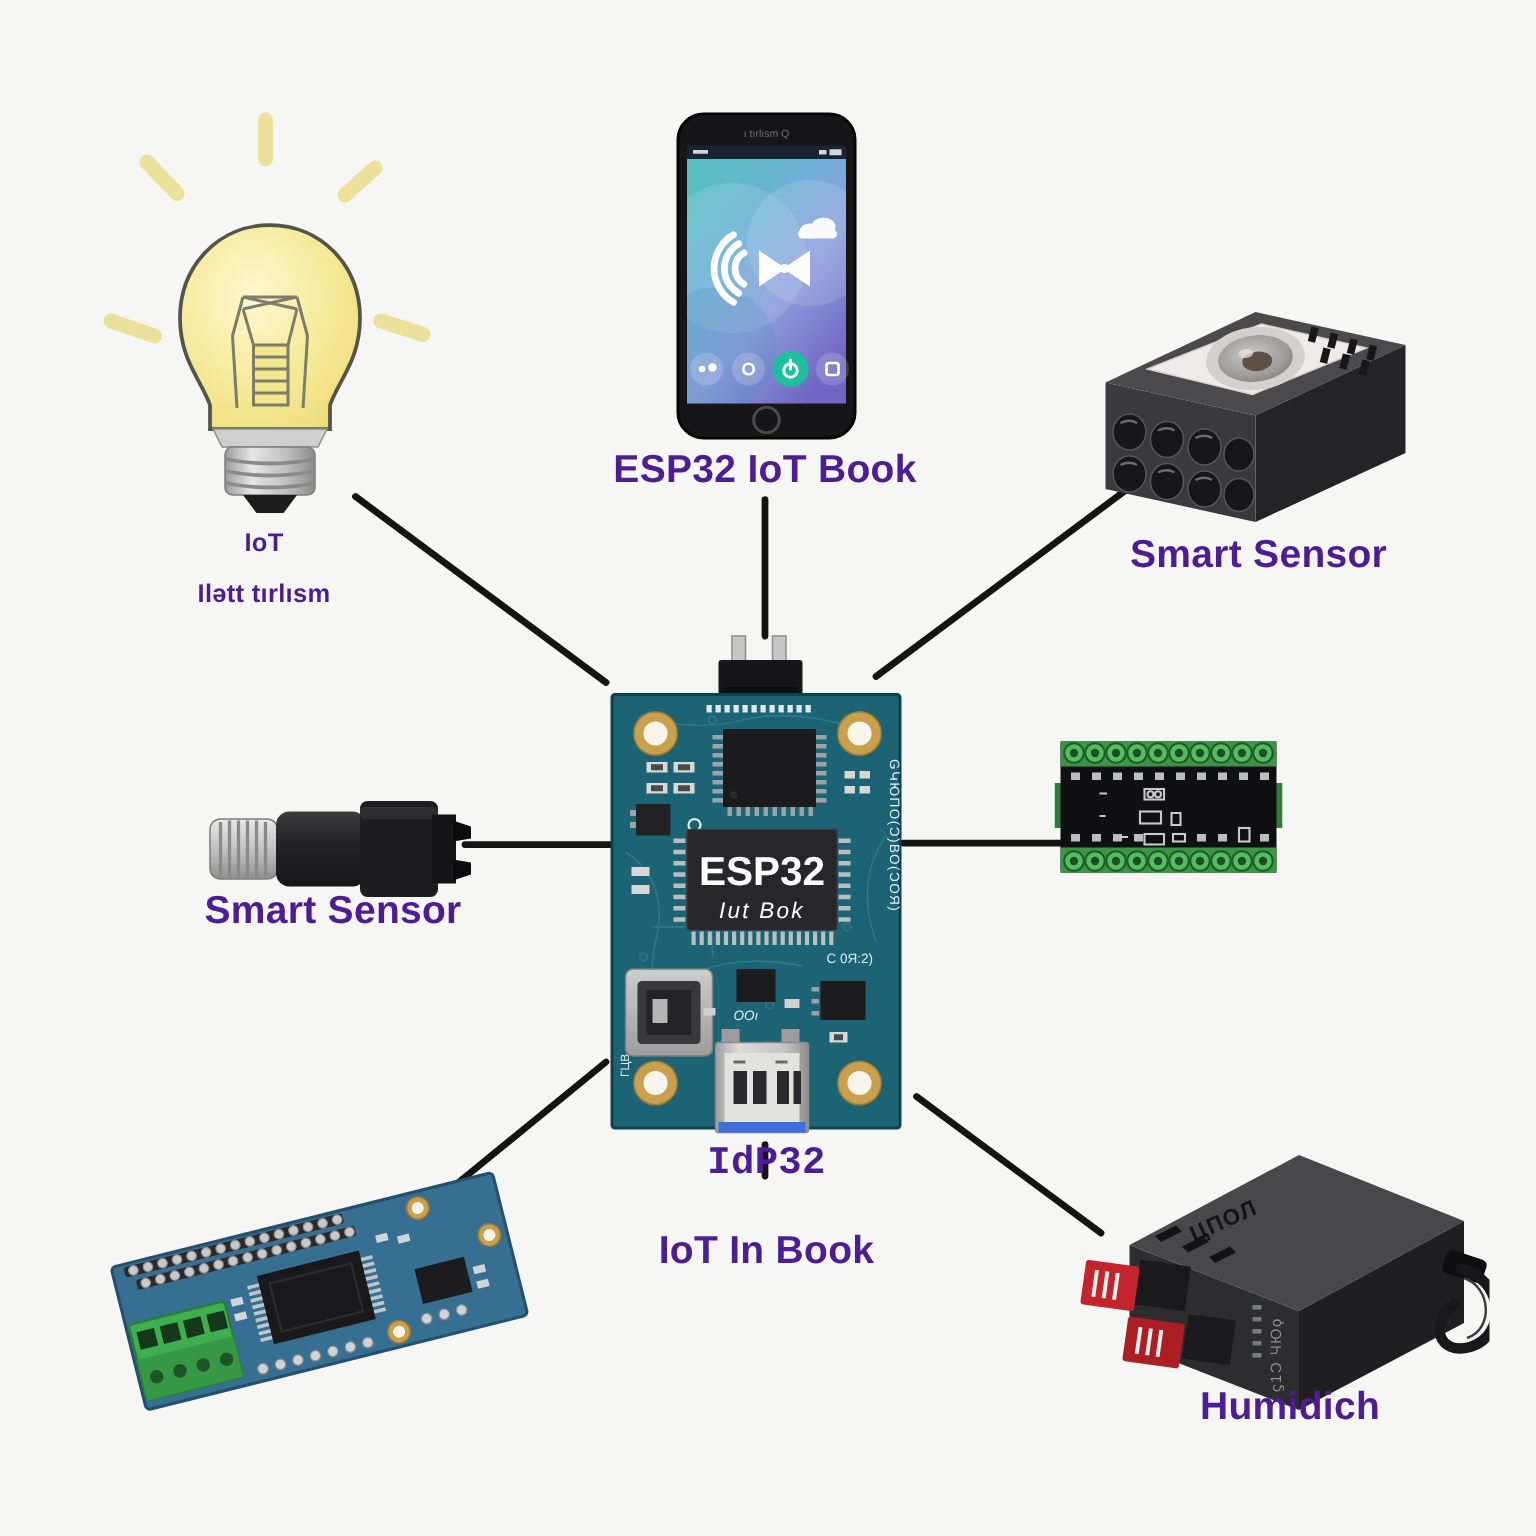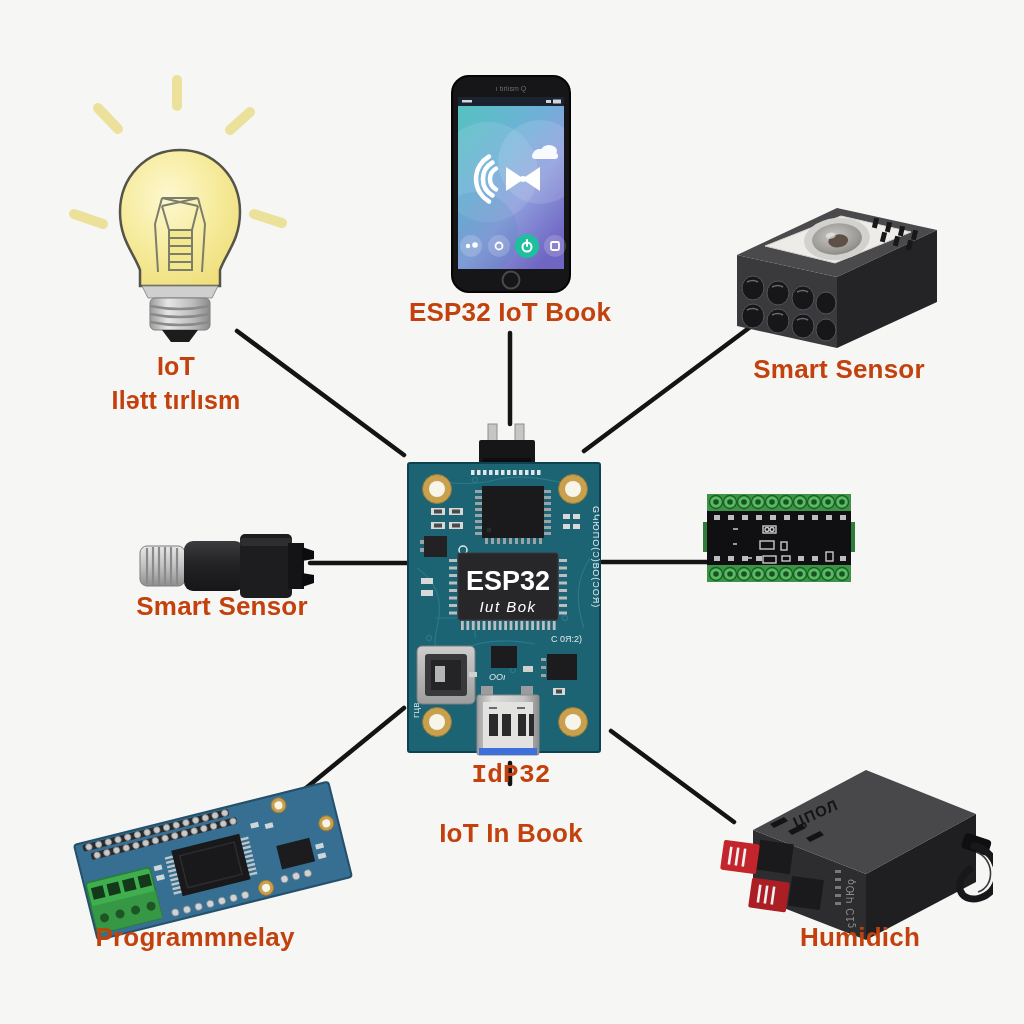--- a/index.html
+++ b/index.html
@@ -6,24 +6,24 @@
   body{
     width:1024px;height:1024px;position:relative;overflow:hidden;
     background:#f6f6f4;
     font-family:"Liberation Sans",sans-serif;
   }
   #wires{position:absolute;left:0;top:0;width:1024px;height:1024px;}
   #wires line{stroke:#141414;stroke-width:4.5;stroke-linecap:round;}
   .node{position:absolute;}
   .label{
     position:absolute;transform:translateX(-50%);
-    font-weight:700;font-size:26px;color:#c2410c;
+    font-weight:700;font-size:26px;color:#4c1d95;
     white-space:nowrap;letter-spacing:.2px;text-align:left;
   }
-  .label.sm{font-size:25px;}
+  .label.sm{font-size:17px;}
   svg{display:block;}
   svg text{font-family:"Liberation Sans",sans-serif;}
 </style>
 </head>
 <body>
 
 <svg id="wires" xmlns="http://www.w3.org/2000/svg">
     <line x1="237" y1="331" x2="404" y2="455"></line>
     <line x1="510" y1="333" x2="510" y2="424"></line>
     <line x1="761" y1="319" x2="584" y2="451"></line>
@@ -616,21 +616,20 @@
       <g fill="#cfd6da">
         <rect x="72" y="40" width="8" height="5"></rect>
           <rect x="72" y="50" width="8" height="5"></rect>
         <rect x="176" y="22" width="8" height="5"></rect>
           <rect x="190" y="26" width="8" height="5"></rect>
         <rect x="234" y="58" width="8" height="5"></rect>
           <rect x="234" y="68" width="8" height="5"></rect>
       </g>
     </g>
   </svg>
-  <div class="label" style="left:143px;top:147px;">Programmnelay</div>
 </div>
 
 <div class="node" style="left:718px;top:742px;">
   <svg width="275" height="205" viewBox="0 0 275 205">
     <polygon points="35,88 148,28 258,72 148,132" fill="#48484b"></polygon>
     <polygon points="148,132 258,72 258,140 148,198" fill="#1f1f22"></polygon>
     <polygon points="35,88 148,132 148,198 35,154" fill="#2d2d30"></polygon>
     <text x="78" y="86" font-size="15" font-weight="700" fill="#141416" letter-spacing="1" transform="rotate(-24 78 86)">ЦПОЛ</text>
     <g fill="#131315">
       <polygon points="52,82 66,75 70,79 56,86"></polygon>

